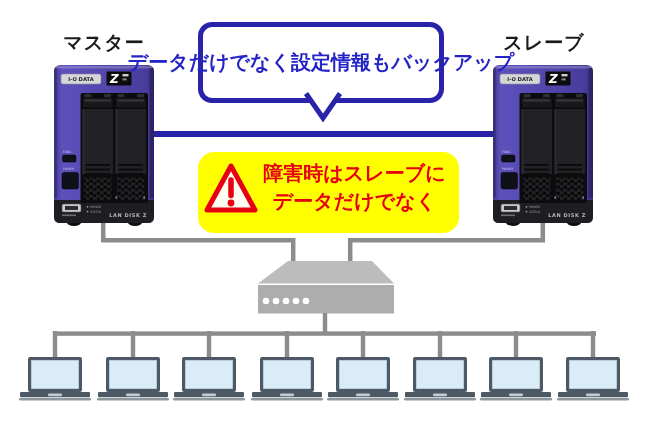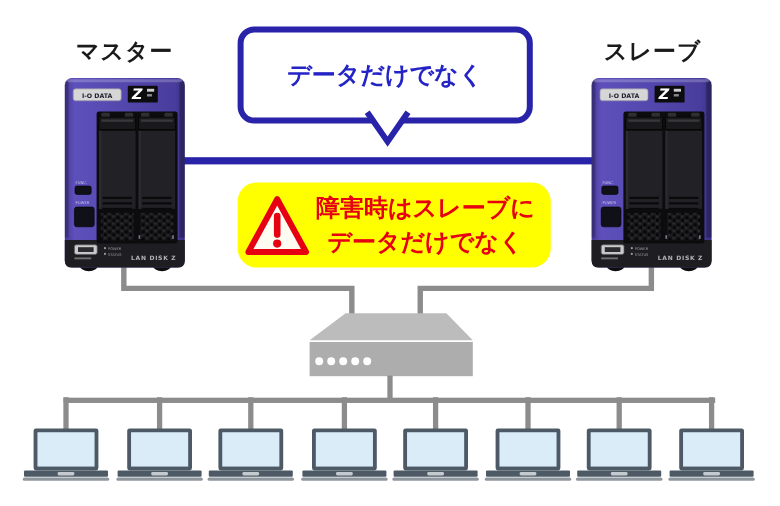--- a/index.html
+++ b/index.html
@@ -22,21 +22,21 @@
     position:absolute;left:198px;top:22px;width:246px;height:81px;box-sizing:border-box;
     background:#ffffff;border:5px solid var(--bubble-border,#2823a8);border-radius:14px;
     display:flex;justify-content:center;align-items:center;
     font-size:20px;font-weight:800;line-height:1.42;color:var(--bubble-text,#2424c6);
     white-space:nowrap;
   }
   .bubble-tail{position:absolute;left:300px;top:92px;width:46px;height:32px;overflow:visible;}
   .bubble-tail path{fill:#ffffff;stroke:var(--bubble-border,#2823a8);stroke-width:5;}
 
   .warning{
-    position:absolute;left:198px;top:152px;width:261px;height:71px;
+    position:absolute;left:198px;top:152px;width:261px;height:81px;
     background:var(--warning-yellow,#ffff00);border-radius:16px;
   }
   .warning-icon{position:absolute;left:5px;top:9px;width:56px;height:54px;}
   .warning-icon .tri{fill:#fffdf2;stroke:var(--warning-red,#e60012);stroke-width:5;stroke-linejoin:round;}
   .warning-icon .bang-bar{stroke:var(--warning-red,#e60012);stroke-width:5.5;stroke-linecap:round;}
   .warning-icon .bang-dot{fill:var(--warning-red,#e60012);}
   .warning-text{
     position:absolute;left:56px;top:7px;right:4px;text-align:center;
     font-size:20px;font-weight:800;line-height:28px;color:var(--warning-red,#e60012);
     white-space:nowrap;
@@ -195,20 +195,21 @@
 
     <use href="#nas-device" x="54" y="65"></use>
     <use href="#nas-device" x="493" y="65"></use>
   </svg>
 
   <div class="device-label label-master">マスター</div>
   <div class="device-label label-slave">スレーブ</div>
 
   <div class="bubble">
     <div>データだけでなく</div>
+    <div>設定情報もバックアップ</div>
   </div>
   <svg class="bubble-tail" viewBox="0 0 46 32">
     <path d="M6 1.5 L23 26 L40 1.5"></path>
   </svg>
 
   <div class="warning">
     <svg class="warning-icon" viewBox="0 0 56 54">
       <polygon class="tri" points="28,5 52,49 4,49"></polygon>
       <line class="bang-bar" x1="28" y1="19" x2="28" y2="34.5"></line>
       <circle class="bang-dot" cx="28" cy="42" r="3.4"></circle>

